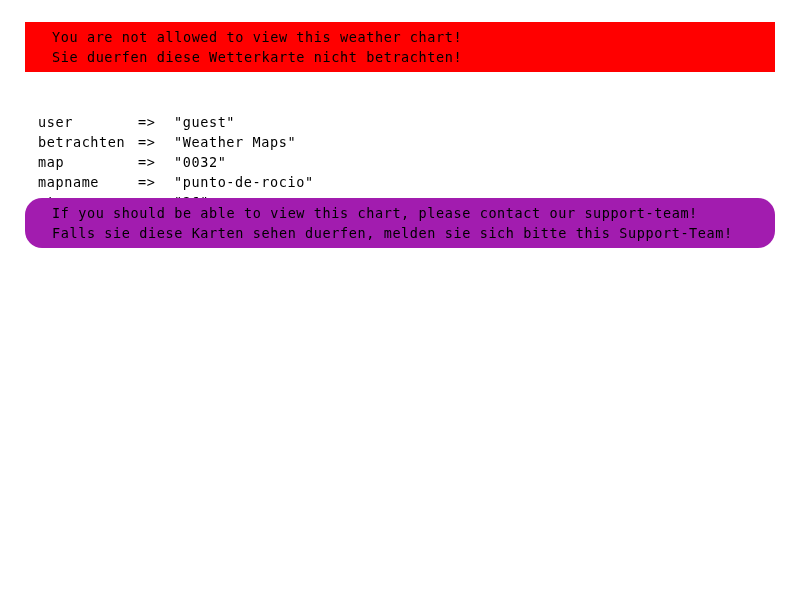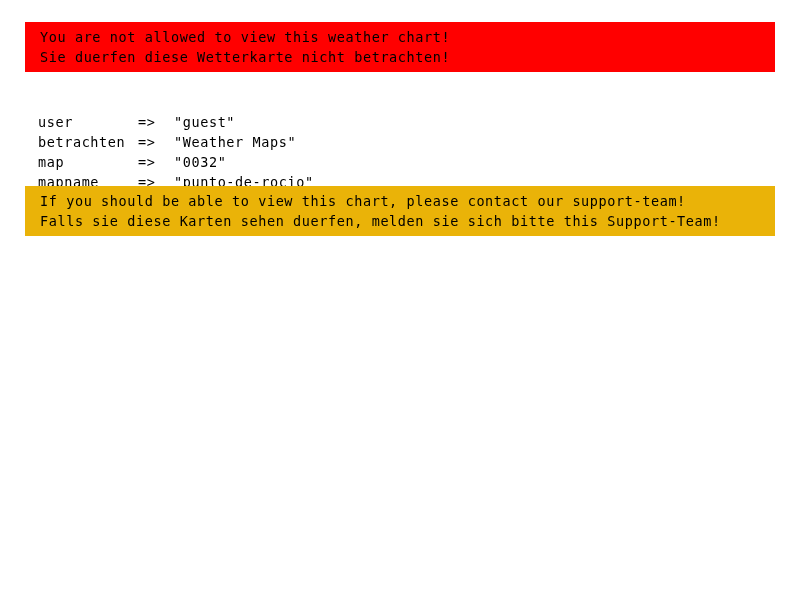--- a/index.html
+++ b/index.html
@@ -18,29 +18,30 @@
   .page {
     position: relative;
     width: 800px;
     height: 600px;
   }
   .banner {
     position: absolute;
     left: 25px;
     width: 750px;
     box-sizing: border-box;
-    padding: 5px 0 5px 15px;
+    padding: 5px 0 5px 27px;
   }
   .banner-error {
     top: 22px;
     background: #ff0000;
   }
   .banner-info {
-    top: 186px;
-    background: #eab308;
+    top: 198px;
+    background: #a21caf;
+    border-radius: 17px;
   }
   .banner-line {
     font-family: "DejaVu Sans Mono", monospace;
     font-size: 13.5px;
     line-height: 20px;
     white-space: pre;
     letter-spacing: 0.6px;
     color: #000000;
   }
   .params {

